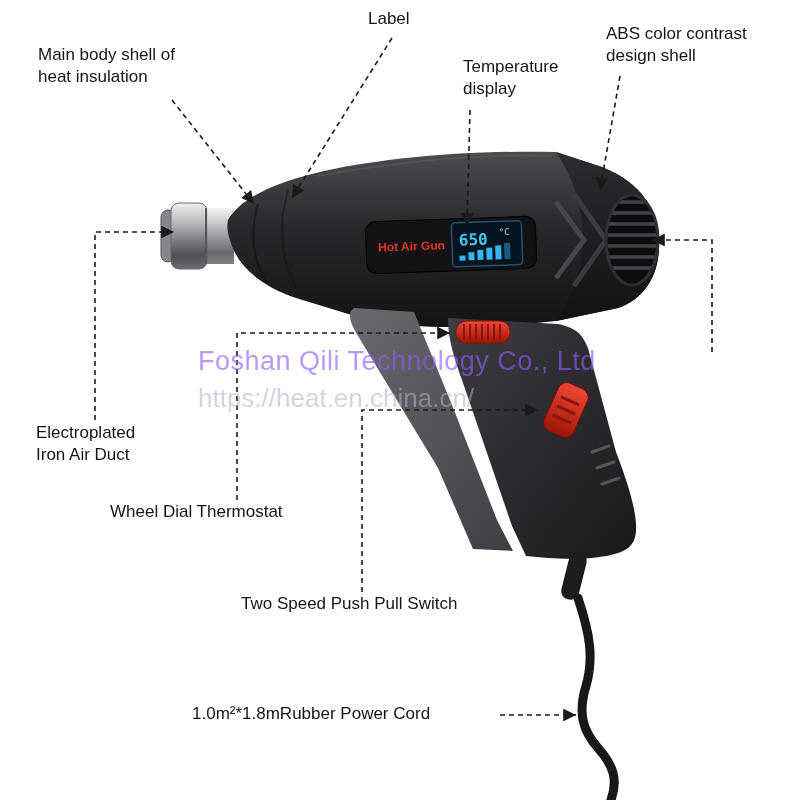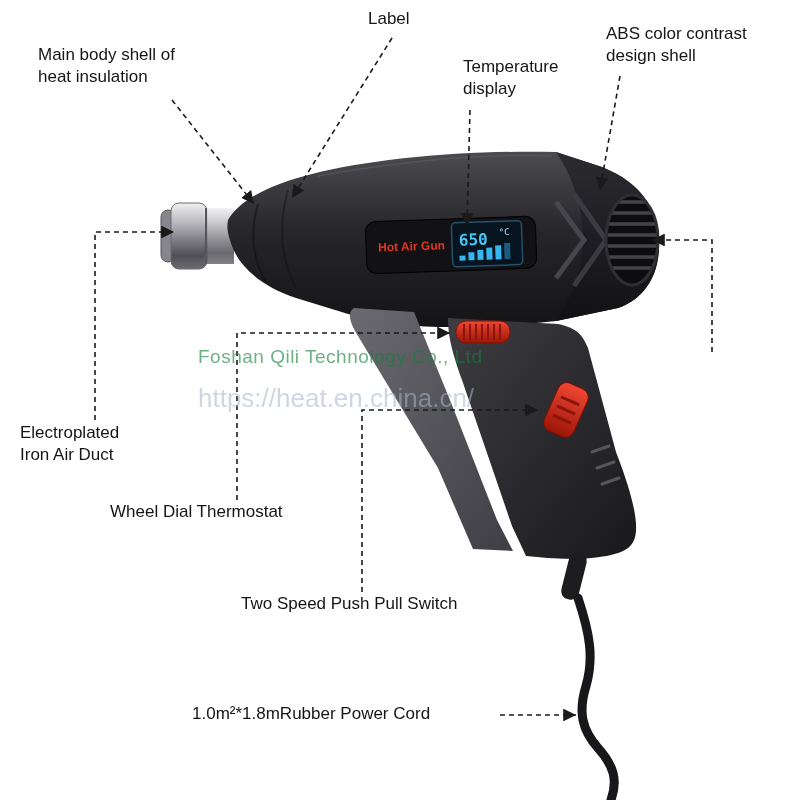--- a/index.html
+++ b/index.html
@@ -10,26 +10,26 @@
   .stage svg{position:absolute;left:0;top:0;}
   .callout{
     position:absolute;font-size:17px;line-height:1.32;color:#151515;
     white-space:pre-line;
   }
   #c-label{left:368px;top:8px;}
   #c-main{left:38px;top:44px;width:210px;}
   #c-temp{left:463px;top:56px;width:140px;}
   #c-abs{left:606px;top:23px;width:190px;}
   #c-dust{left:612px;top:353px;}
-  #c-electro{left:20px;top:422px;width:170px;}
+  #c-electro{left:36px;top:422px;width:170px;}
   #c-wheel{left:110px;top:501px;}
   #c-speed{left:241px;top:593px;}
   #c-cord{left:192px;top:703px;}
   .wm-company{
-    position:absolute;left:198px;top:346px;font-size:19px;color:#15803d;
+    position:absolute;left:198px;top:346px;font-size:27px;color:#8b5cf6;
     opacity:.62;letter-spacing:.5px;
   }
   .wm-url{
     position:absolute;left:198px;top:383px;font-size:26px;color:#a9b5c9;opacity:.55;
   }
   .leader{stroke:#1a1a1a;stroke-width:1.6;stroke-dasharray:5 4;fill:none;}
 </style>
 </head>
 <body>
 

